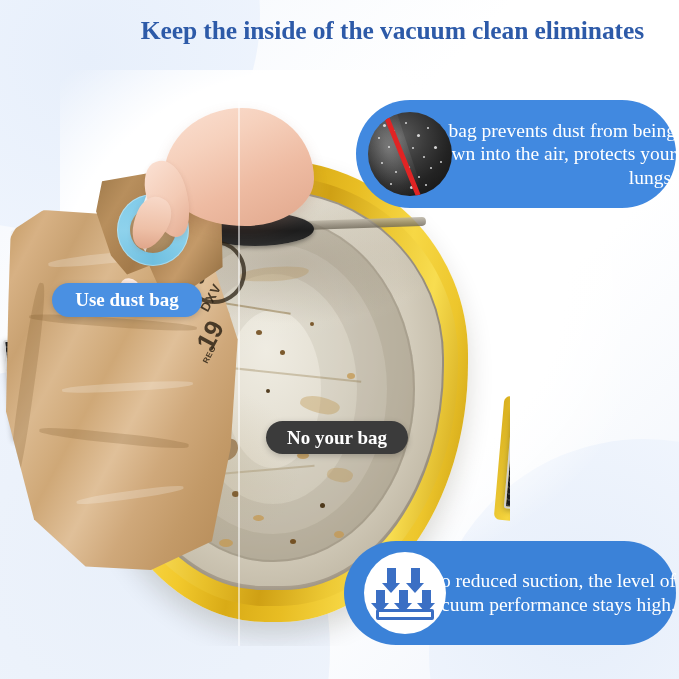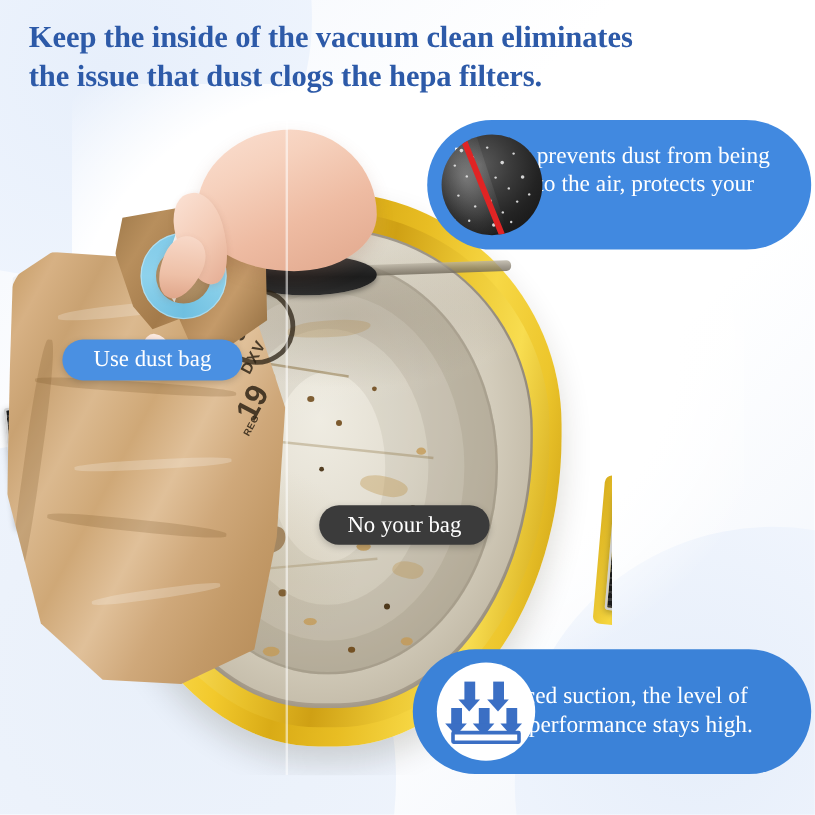--- a/index.html
+++ b/index.html
@@ -7,20 +7,21 @@
     padding: 0;
     background: #ffffff;
   }
   #stage {
     position: relative;
     width: 679px;
     height: 679px;
     overflow: hidden;
     font-family: "Liberation Serif", "DejaVu Serif", serif;
     background: #ffffff;
+    text-align: right;
   }
 
   
   .bg-base {
     position: absolute; inset: 0;
     background: linear-gradient(135deg, #f2f6fc 0%, #ffffff 38%, #ffffff 62%, #eef3fb 100%);
   }
   .bg-blob-tl {
     position: absolute;
     left: -170px; top: -200px;
@@ -369,21 +370,21 @@
     background: rgba(255,255,255,0.55);
   }
 
   
   .pill-label {
     position: absolute;
     display: flex;
     align-items: center;
     justify-content: center;
     color: #ffffff;
-    font-weight: normal;
+    font-weight: bold;
     border-radius: 999px;
     white-space: nowrap;
   }
   .pill-use {
     left: 52px; top: 283px;
     width: 150px; height: 34px;
     background: #4a90e2;
     font-size: 19px;
     box-shadow: 0 2px 6px rgba(0,0,0,0.18);
   }
@@ -499,21 +500,20 @@
 <div id="stage">
 
   <div class="bg-base"></div>
   <div class="bg-blob-tl"></div>
   <div class="bg-blob-bl"></div>
   <div class="bg-blob-br"></div>
   <div class="bg-white-core"></div>
 
   <div class="headline">
     <span>Keep the inside of the vacuum clean eliminates</span>
-    <span class="l2">the issue that dust clogs the hepa filters.</span>
   </div>
 
   <div class="photo">
 
     <div class="drum">
       <div class="drum-neck-ring"></div>
       <div class="drum-body"></div>
       <div class="drum-rim"></div>
       <div class="drum-inner-shadow"></div>
 

